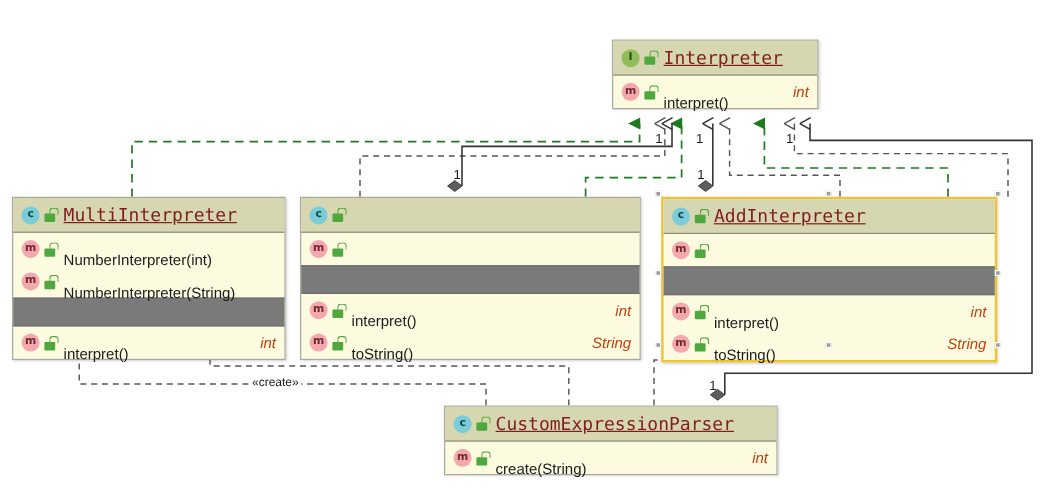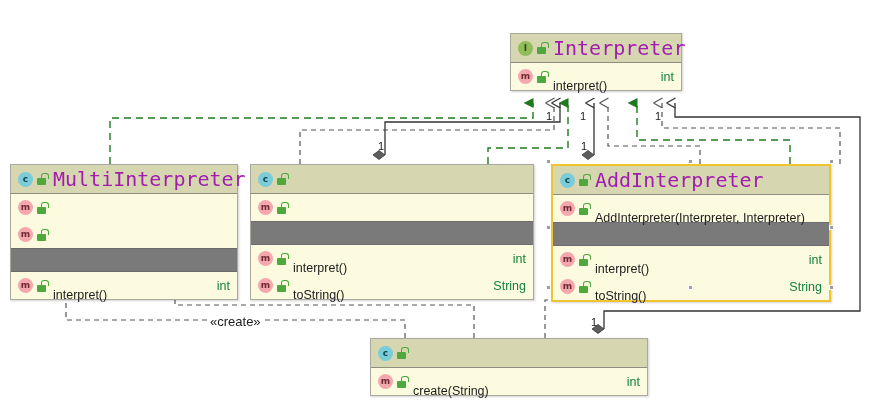--- a/index.html
+++ b/index.html
@@ -42,46 +42,48 @@
     background: #d6d6b1;
     border-bottom: 1px solid #8d8d80;
     height: 29px;
     display: flex;
     align-items: center;
     padding: 0 6px 0 7px;
     box-sizing: border-box;
   }
   .node-title {
     font-family: "DejaVu Sans Mono", monospace;
-    font-size: 20px;
-    color: #a21caf;
+    font-size: 15px;
+    color: #7f1d1d;
     letter-spacing: 0px;
     white-space: nowrap;
     margin-left: 5px;
+    text-decoration: underline;
   }
   .member-row {
     height: 27px;
     display: flex;
     align-items: center;
     padding: 0 7px 0 7px;
     box-sizing: border-box;
     font-size: 12.5px;
     color: #1c1c1c;
     white-space: nowrap;
   }
   .member-name {
     margin-left: 5px;
     flex: 0 1 auto;
     overflow: hidden;
     margin-top: 18px;
   }
   .member-type {
     margin-left: auto;
     padding-left: 10px;
-    color: #15803d;
+    color: #c2410c;
+    font-style: italic;
   }
   .section-sep {
     background: #7a7a7a;
     height: 22px;
     border-top: 1px solid #6d6d6d;
     border-bottom: 1px solid #6d6d6d;
   }
   .compartment {
     border-top: 1px solid #b9b9a8;
   }
@@ -133,21 +135,21 @@
     position: absolute;
     font-family: "Liberation Sans", sans-serif;
     font-size: 11px;
     color: #1b1b1b;
     background: transparent;
     white-space: nowrap;
   }
   .stereotype-label {
     position: absolute;
     font-family: "Liberation Sans", sans-serif;
-    font-size: 13px;
+    font-size: 10px;
     color: #1b1b1b;
     background: #ffffff;
     padding: 0 2px;
     white-space: nowrap;
   }
   .handle {
     position: absolute;
     width: 5px;
     height: 5px;
     background: #9e9e9e;
@@ -255,28 +257,30 @@
           </span>
           <span class="node-title">MultiInterpreter</span>
         </div>
         <div class="compartment nosep">
           <div class="member-row">
             <span class="icn icn-circle icn-method">m</span>
             <span class="icn icn-lock">
               <span class="body"></span>
               <span class="shackle"></span>
             </span>
+            <span class="member-name">NumberInterpreter(int)</span>
             <span class="member-type"></span>
           </div>
           <div class="member-row">
             <span class="icn icn-circle icn-method">m</span>
             <span class="icn icn-lock">
               <span class="body"></span>
               <span class="shackle"></span>
             </span>
+            <span class="member-name">NumberInterpreter(String)</span>
             <span class="member-type"></span>
           </div>
         </div>
         <div class="section-sep"></div>
         <div class="compartment nosep">
           <div class="member-row">
             <span class="icn icn-circle icn-method">m</span>
             <span class="icn icn-lock">
               <span class="body"></span>
               <span class="shackle"></span>
@@ -335,21 +339,20 @@
           </span>
           <span class="node-title">AddInterpreter</span>
         </div>
         <div class="compartment nosep">
           <div class="member-row">
             <span class="icn icn-circle icn-method">m</span>
             <span class="icn icn-lock">
               <span class="body"></span>
               <span class="shackle"></span>
             </span>
-            <span class="member-name">AddInterpreter(Interpreter, Interpreter)</span>
             <span class="member-type"></span>
           </div>
         </div>
         <div class="section-sep"></div>
         <div class="compartment nosep">
           <div class="member-row">
             <span class="icn icn-circle icn-method">m</span>
             <span class="icn icn-lock">
               <span class="body"></span>
               <span class="shackle"></span>
@@ -368,20 +371,21 @@
           </div>
         </div>
       </div>
       <div class="uml-node" style="left: 370px; top: 338px; width: 278px;">
         <div class="node-header">
           <span class="icn icn-circle icn-class">c</span>
           <span class="icn icn-lock">
             <span class="body"></span>
             <span class="shackle"></span>
           </span>
+          <span class="node-title">CustomExpressionParser</span>
         </div>
         <div class="compartment nosep">
           <div class="member-row">
             <span class="icn icn-circle icn-method">m</span>
             <span class="icn icn-lock">
               <span class="body"></span>
               <span class="shackle"></span>
             </span>
             <span class="member-name">create(String)</span>
             <span class="member-type">int</span>

